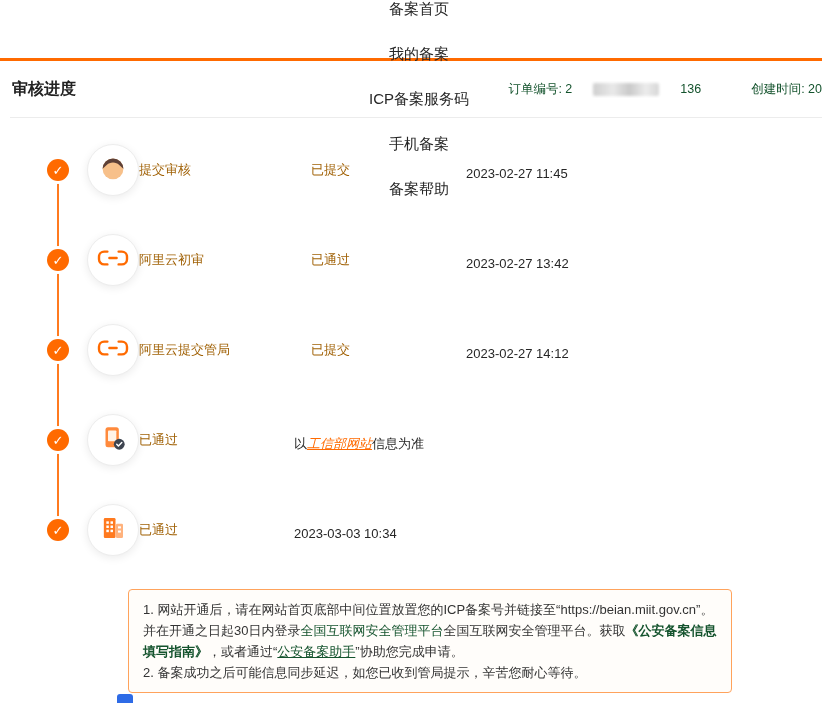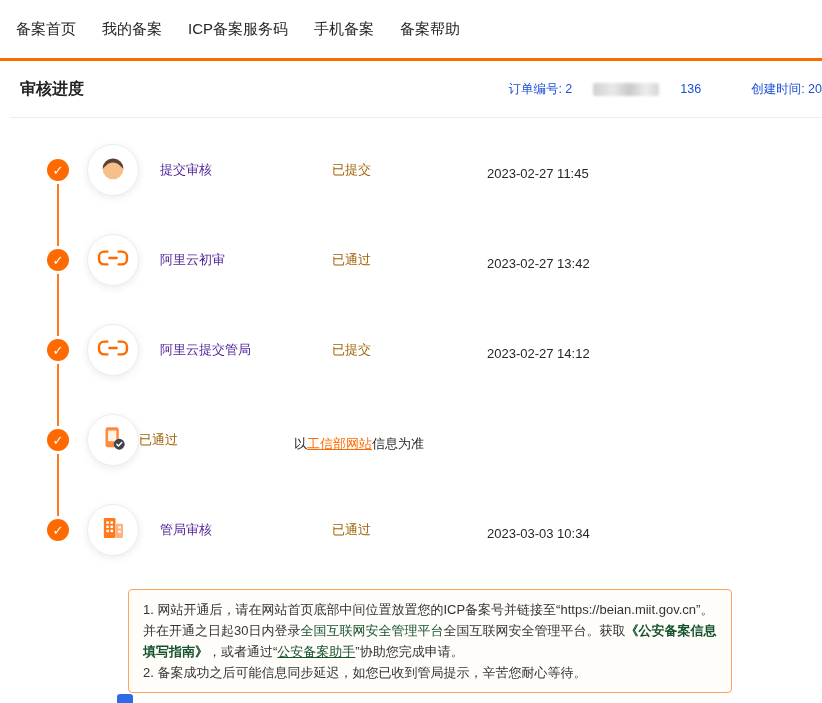--- a/index.html
+++ b/index.html
@@ -2,46 +2,46 @@
 <html><head>
 <meta charset="utf-8">
 <style>
   * { margin:0; padding:0; box-sizing:border-box; }
   html,body { width:822px; height:703px; }
   body {
     font-family:"Liberation Sans","DejaVu Sans",sans-serif;
     background:#fff; color:#262626; position:relative; overflow:hidden;
   }
   
-  .nav { display:flex; align-items:center; height:58px; padding-left:16px; gap:26px; }
+  .nav { display:flex; align-items:center; height:58px; padding-left:16px; gap:26px;flex-direction:column; }
   .nav-item { font-size:15px; color:#262626; cursor:pointer; white-space:nowrap; }
   .top-rule { height:3px; background:#FF6A00; }
 
   
-  .header { display:flex; justify-content:space-between; align-items:center; height:56px; padding:0 0 0 20px; }
+  .header { display:flex; justify-content:space-between; align-items:center; height:56px; padding:0 0 0 12px; }
   .page-title { font-size:16px; font-weight:bold; color:#222; }
-  .order-info { color:#1d4ed8; font-size:12.5px; display:flex; align-items:center; gap:21px; white-space:nowrap; overflow:hidden; }
+  .order-info { color:#14532d; font-size:12.5px; display:flex; align-items:center; gap:21px; white-space:nowrap; overflow:hidden; }
   .redacted { display:inline-block; width:66px; height:13px; border-radius:2px;
     background:linear-gradient(90deg,#cfcfcf,#e9e9e9 30%,#c9c9c9 55%,#ececec 80%,#d6d6d6); filter:blur(1.5px); }
   .separator { border-top:1px solid #ececec; margin-left:10px; }
 
   
   .timeline { position:relative; margin-top:7px; }
   .timeline-line { position:absolute; left:57px; top:45px; height:360px; width:2px; background:#FF7A1F; }
   .step { display:flex; align-items:center; height:90px; padding-left:47px; position:relative; }
   .check { width:22px; height:22px; border-radius:50%; background:#FF6A00; color:#fff;
     display:flex; align-items:center; justify-content:center; font-size:13px; font-weight:bold;
     box-shadow:0 0 0 3px #fff; flex:none; }
   .icon-circle { width:52px; height:52px; margin-left:18px; border-radius:50%; background:#fff;
     border:1px solid #ededed; box-shadow:0 2px 8px rgba(0,0,0,0.08);
     display:flex; align-items:center; justify-content:center; flex:none; }
-  .step-name { margin-left:21px; width:172px; font-size:13px; color:#4c1d95; }
+  .step-name { width:172px; font-size:13px; color:#a16207; }
   .step-status { width:155px; font-size:13px; color:#a16207; }
   .step-info { font-size:13px; color:#262626;margin-top:7px; }
-  .inline-link { color:#FF6A00; text-decoration:underline; cursor:pointer; }
+  .inline-link { color:#FF6A00; text-decoration:underline; cursor:pointer;font-style:italic; }
 
   
   .notice { margin:14px 0 0 128px; width:604px; border:1px solid #ffa35c; border-radius:4px;
     background:#fffdfa; padding:9px 14px; font-size:13px; line-height:21px; color:#333; }
   .notice-link { color:#14532d; cursor:pointer; }
   .notice-link.u { text-decoration:underline;margin-top:40px; }
   .notice-link.b { font-weight:bold; }
 
   .bottom-widget { position:absolute; left:117px; bottom:0; width:16px; height:9px;
     background:#2E6BE6; border-radius:3px 3px 0 0; }
@@ -149,21 +149,20 @@
             <rect x="15" y="10" width="3" height="3" fill="#fff"></rect>
           <rect x="10" y="15" width="3" height="3" fill="#fff"></rect>
             <rect x="15" y="15" width="3" height="3" fill="#fff"></rect>
           <rect x="10" y="20" width="3" height="3" fill="#fff"></rect>
             <rect x="15" y="20" width="3" height="3" fill="#fff"></rect>
           <rect x="24" y="16" width="3.5" height="2.5" fill="#fff"></rect>
             <rect x="24" y="21" width="3.5" height="2.5" fill="#fff"></rect>
         </svg>
       </span>
     </div>
-    <span class="step-name">管局审核</span>
     <span class="step-status">已通过</span>
     <span class="step-info">2023-03-03 10:34</span>
   </div>
 </div>
 
 <div class="notice">
   <div>
     <span>1. 网站开通后，请在网站首页底部中间位置放置您的ICP备案号并链接至“https://beian.miit.gov.cn”。 并在开通之日起30日内登录</span><span class="notice-link">全国互联网安全管理平台</span><span>全国互联网安全管理平台。获取</span><span class="notice-link b">《公安备案信息填写指南》</span><span>，或者通过“</span><span class="notice-link u">公安备案助手</span><span>”协助您完成申请。</span>
   </div>
   <div>2. 备案成功之后可能信息同步延迟，如您已收到管局提示，辛苦您耐心等待。</div>

